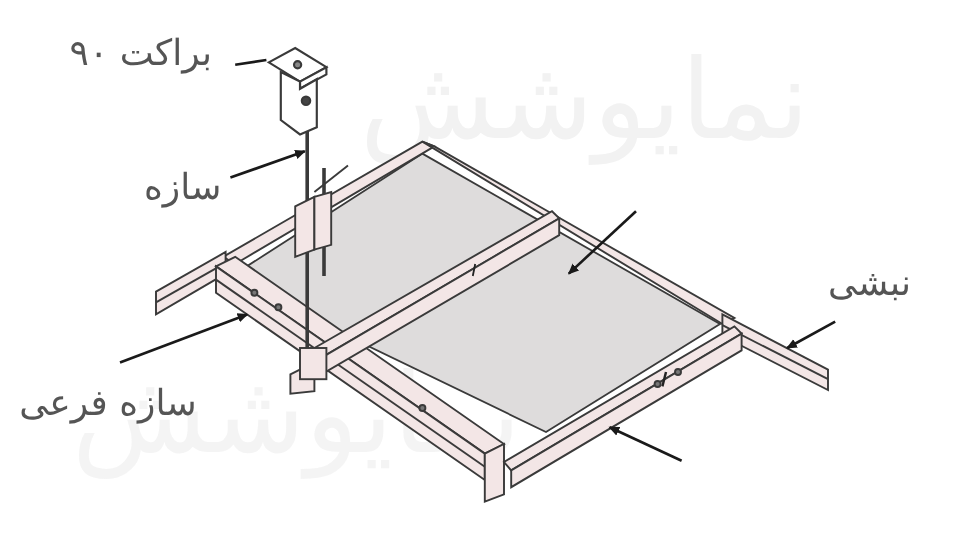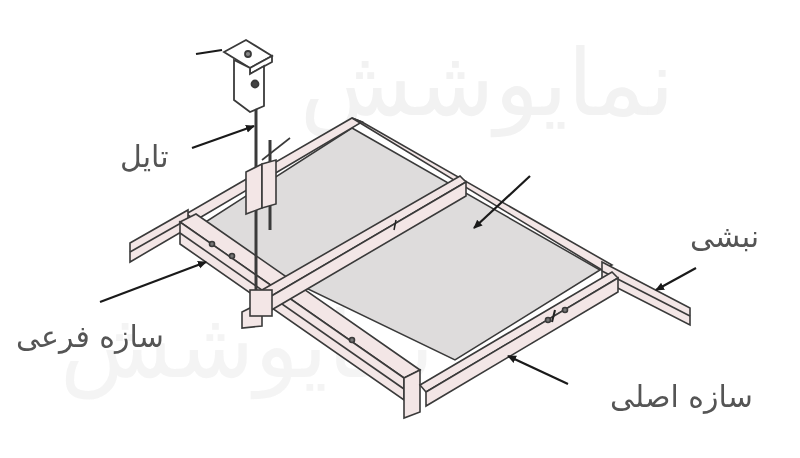--- a/index.html
+++ b/index.html
@@ -86,17 +86,17 @@
     <g stroke="#1a1a1a" stroke-width="2.2" fill="none">
       <line x1="196" y1="54" x2="222" y2="50"></line>
       <line x1="192" y1="148" x2="254" y2="126" marker-end="url(#ah)"></line>
       <line x1="530" y1="176" x2="474" y2="228" marker-end="url(#ah)"></line>
       <line x1="696" y1="268" x2="656" y2="290" marker-end="url(#ah)"></line>
       <line x1="100" y1="302" x2="206" y2="262" marker-end="url(#ah)"></line>
       <line x1="568" y1="384" x2="508" y2="356" marker-end="url(#ah)"></line>
     </g>
   </svg>
 
-  <div class="label" style="left:120px; top:142px;">تایل</div>
+  <div class="label" style="left:58px; top:30px;">براکت ۹۰</div>
+  <div class="label" style="left:120px; top:142px;">سازه</div>
   <div class="label" style="left:690px; top:222px;text-align:center;">نبشی</div>
   <div class="label" style="left:16px; top:322px;">سازه فرعی</div>
-  <div class="label" style="left:610px; top:382px;">سازه اصلی</div>
 </div>
 
 </body></html>

